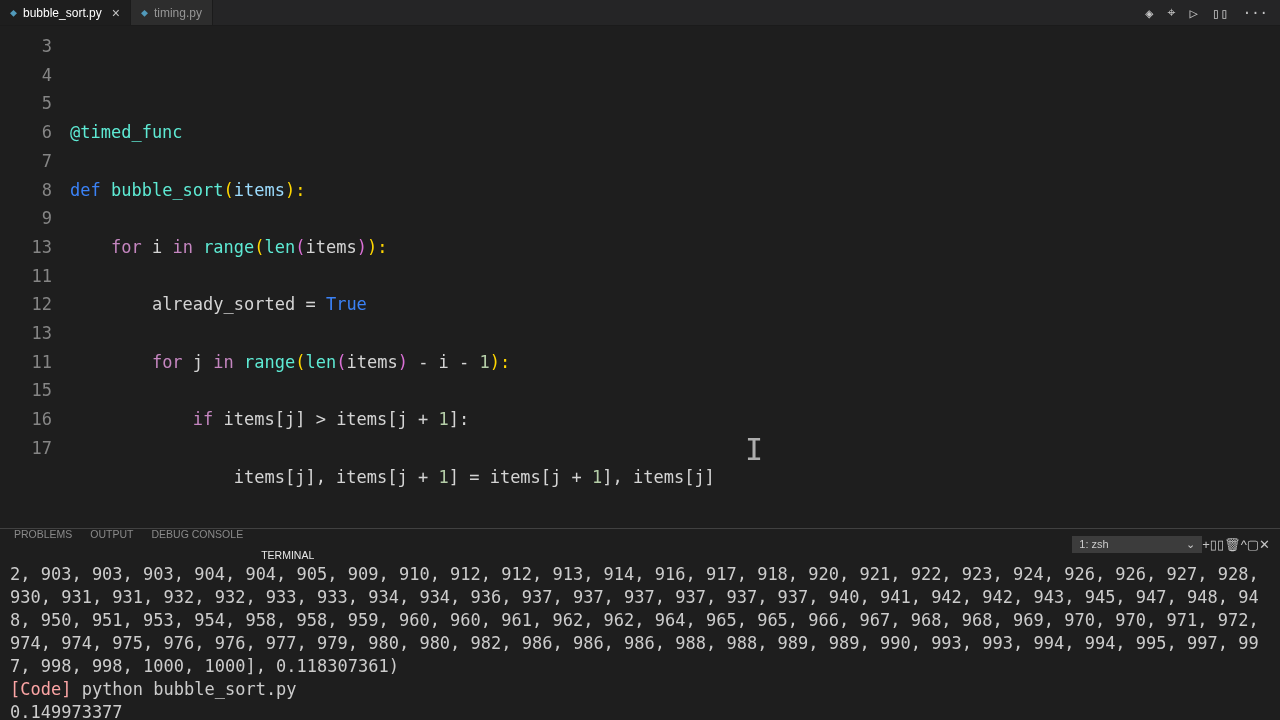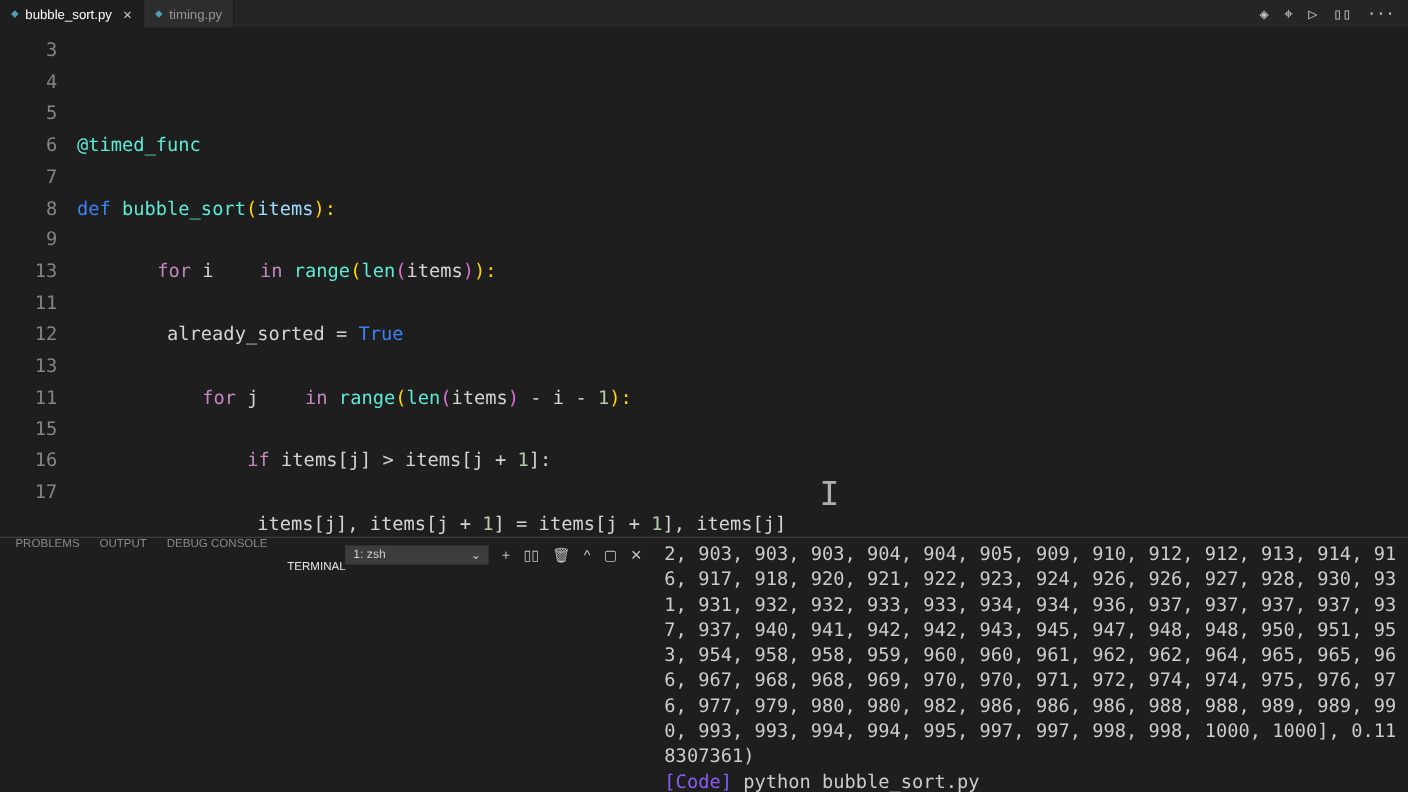--- a/index.html
+++ b/index.html
@@ -65,57 +65,58 @@
     line-height: 28.7px;
     user-select: none;
   }
   .code {
     flex: 1;
     font-size: 17px;
     line-height: 28.7px;
     white-space: pre;
     color: #d4d4d4;
   }
-  .kw { color: #c586c0; margin-left: 32px; }
+  .kw { color: #c586c0; }
   .fn { color: #5eead4; }
   .bl { color: #3b82f6; }
   .num { color: #b5cea8; }
   .par { color: #ffd700; }
   .par2 { color: #da70d6; }
   .var { color: #9cdcfe; }
 
   .cursor-caret {
     position: absolute;
     left: 745px;
     top: 432px;
     font-size: 30px;
     color: #aeaeae;
     pointer-events: none;
   }
 
   
   .panel {
-    height: 232px;
+    height: 192px;
     border-top: 1px solid #414141;
     display: flex;
+    flex-direction: column;
     background: #1e1e1e;
   }
   .panel-header {
     height: 30px;
     display: flex;
     align-items: center;
     justify-content: space-between;
     padding: 0 10px 0 14px;
     font-family: -apple-system, "Segoe UI", sans-serif;
     font-size: 10.5px;
   }
   .panel-tabs { display: flex; gap: 18px; }
   .panel-tab { color: #8a8a8a; cursor: pointer; }
   .panel-tab.active { color: #e7e7e7; margin-top: 21px; }
-  .panel-controls { display: flex; align-items: center; gap: 12px; color: #c5c5c5; }
+  .panel-controls { display: flex; align-items: center; color: #c5c5c5; }
   .panel-controls .sel {
     background: #3c3c3c;
     color: #cccccc;
     border: 1px solid #3c3c3c;
     font-size: 11px;
     padding: 1px 6px;
     width: 130px;
     display: flex;
     justify-content: space-between;
   }
@@ -124,21 +125,21 @@
   .terminal {
     flex: 1;
     padding: 4px 10px 5px 10px;
     font-size: 17px;
     line-height: 23px;
     white-space: pre-wrap;
     word-break: break-all;
     color: #cccccc;
     overflow: hidden;
   }
-  .orange { color: #8b5cf6; }
+  .orange { color: #fca5a5; }
   .block-cursor {
     display: inline-block;
     width: 10px;
     height: 19px;
     border: 1px solid #cccccc;
     vertical-align: text-bottom;
   }
 </style>
 </head>
 <body>

